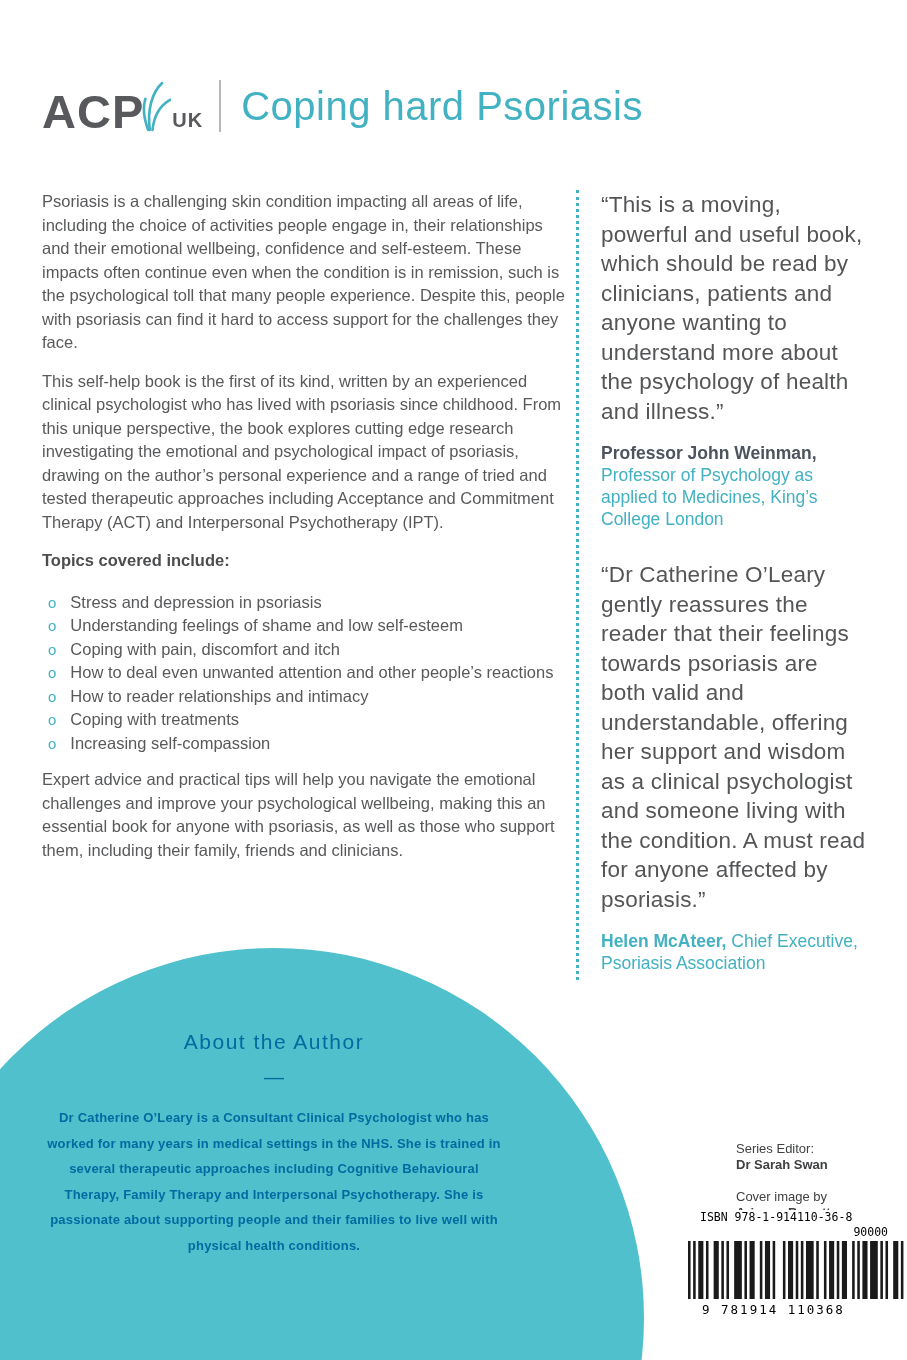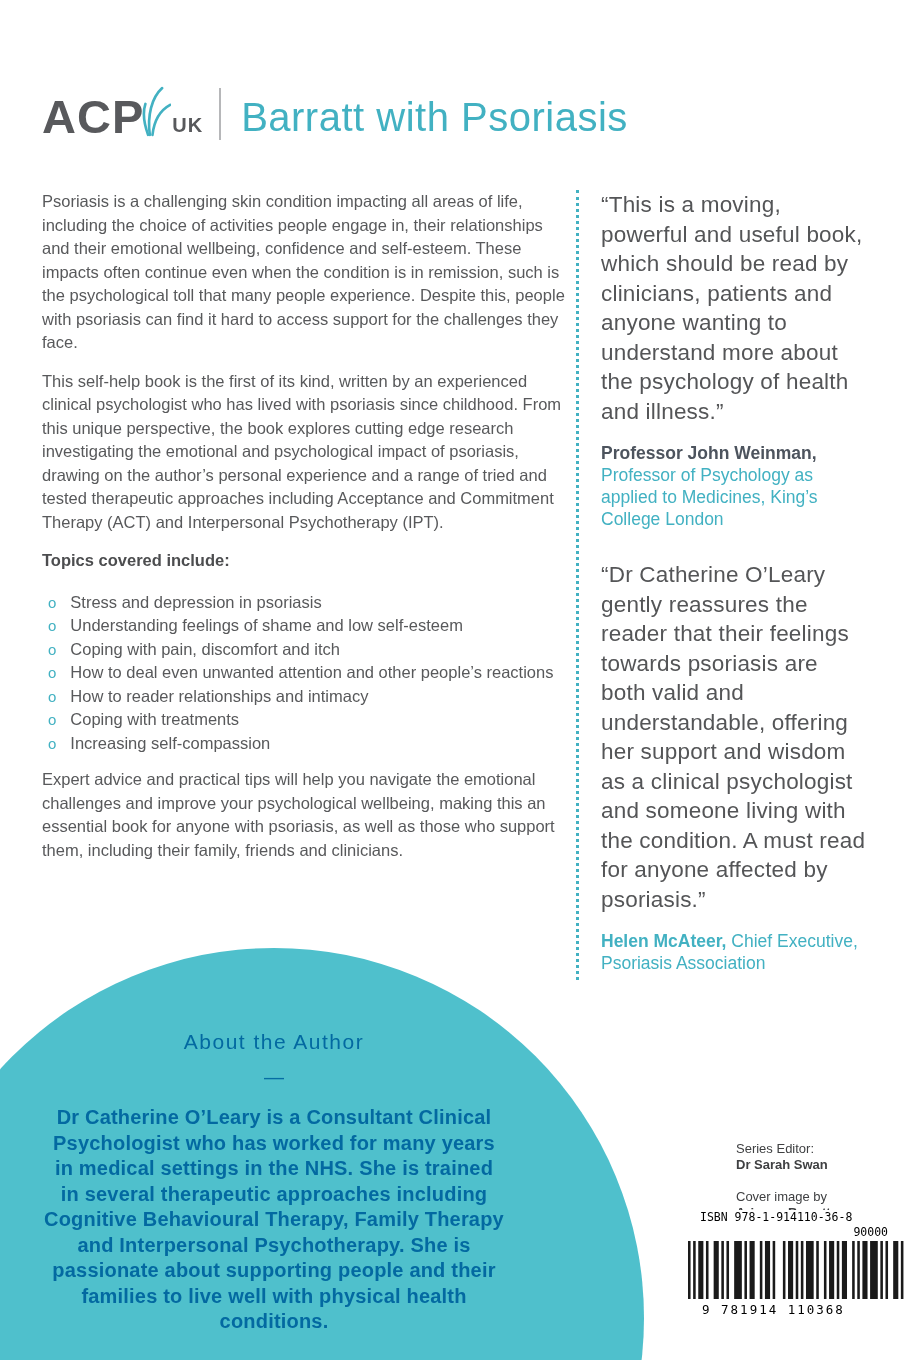--- a/index.html
+++ b/index.html
@@ -11,21 +11,21 @@
   *{ box-sizing:border-box; }
   html,body{ margin:0; padding:0; background:#e8e8e8; }
   .page{
     position:relative; width:907px; height:1360px; margin:0 auto;
     background:#ffffff; overflow:hidden;
     font-family:"Liberation Sans", sans-serif;
     color:var(--body-text);
   }
 
   
-  .header{ position:absolute; left:42px; top:72px; display:flex; align-items:flex-end; height:68px; }
+  .header{ position:absolute; left:42px; top:72px; display:flex; align-items:center; height:68px; }
   .logo{ display:flex; align-items:flex-end; }
   .logo-acp{ font-size:47px; font-weight:600; color:#58595c; letter-spacing:1px; line-height:1; }
   .flourish{ width:30px; height:56px; margin-left:-3px; margin-bottom:1px; }
   .flourish path{ stroke:var(--teal-accent); stroke-width:3; fill:none; stroke-linecap:round; }
   .logo-uk{ font-size:20px; font-weight:600; color:#58595c; letter-spacing:1px; margin-left:1px; padding-bottom:3px; }
   .header-sep{ width:2px; height:52px; background:#b6b7b9; margin:0 20px 0 16px; }
   .title{ font-size:40px; font-weight:400; color:var(--teal-accent); letter-spacing:0.5px; }
 
   
   .left-col{ position:absolute; left:42px; top:190px; width:524px; font-size:16.5px; line-height:23.5px; }
@@ -48,21 +48,21 @@
 
   
   .about-circle{
     position:absolute; left:-96px; top:948px; width:740px; height:740px;
     border-radius:50%; background:var(--teal-circle);
   }
   .about-content{ position:absolute; left:34px; top:1030px; width:480px; text-align:center; color:#0369a1; }
   .about-heading{ font-size:21px; letter-spacing:1.5px; font-weight:400; }
   .about-dash{ font-size:20px; margin-top:12px; opacity:0.95; }
   .about-text{
-    margin:16px auto 12px; width:462px; font-size:20px; font-weight:700;
+    margin:16px auto 12px; width:462px; font-size:13px; font-weight:700;
     line-height:25.5px; letter-spacing:0.2px;
   }
 
   
   .credits{ position:absolute; left:736px; top:1141px; font-size:13px; line-height:16px; color:#3f4042; }
   .credit-name{ font-weight:700; }
   .spaced{ margin-top:16px; }
 
   
   .barcode{ position:absolute; left:688px; top:1210px; width:218px; background:#ffffff; color:#000; }
@@ -81,21 +81,21 @@
     <div class="logo">
       <span class="logo-acp">ACP</span>
       <svg class="flourish" viewBox="0 0 34 58" aria-hidden="true">
         <path d="M10 56 C 7 34, 12 14, 24 3"></path>
         <path d="M13 56 C 15 38, 22 28, 33 22"></path>
         <path d="M8 56 C 3 42, 2 30, 5 21"></path>
       </svg>
       <span class="logo-uk">UK</span>
     </div>
     <div class="header-sep"></div>
-    <h1 class="title" style="margin:0">Barratt with Psoriasis</h1>
+    <h1 class="title" style="margin:0">Coping hard Psoriasis</h1>
   </header>
 
   <main class="left-col">
     <p class="body-text">Psoriasis is a challenging skin condition impacting all areas of life, including the choice of activities people engage in, their relationships and their emotional wellbeing, confidence and self-esteem. These impacts often continue even when the condition is in remission, such is the psychological toll that many people experience. Despite this, people with psoriasis can find it hard to access support for the challenges they face.</p>
     <p class="body-text">This self-help book is the first of its kind, written by an experienced clinical psychologist who has lived with psoriasis since childhood. From this unique perspective, the book explores cutting edge research investigating the emotional and psychological impact of psoriasis, drawing on the author’s personal experience and a range of tried and tested therapeutic approaches including Acceptance and Commitment Therapy (ACT) and Interpersonal Psychotherapy (IPT).</p>
     <p class="topics-heading">Topics covered include:</p>
     <ul class="topics">
 
         <li class="topic">
           <span class="bullet">o</span>

